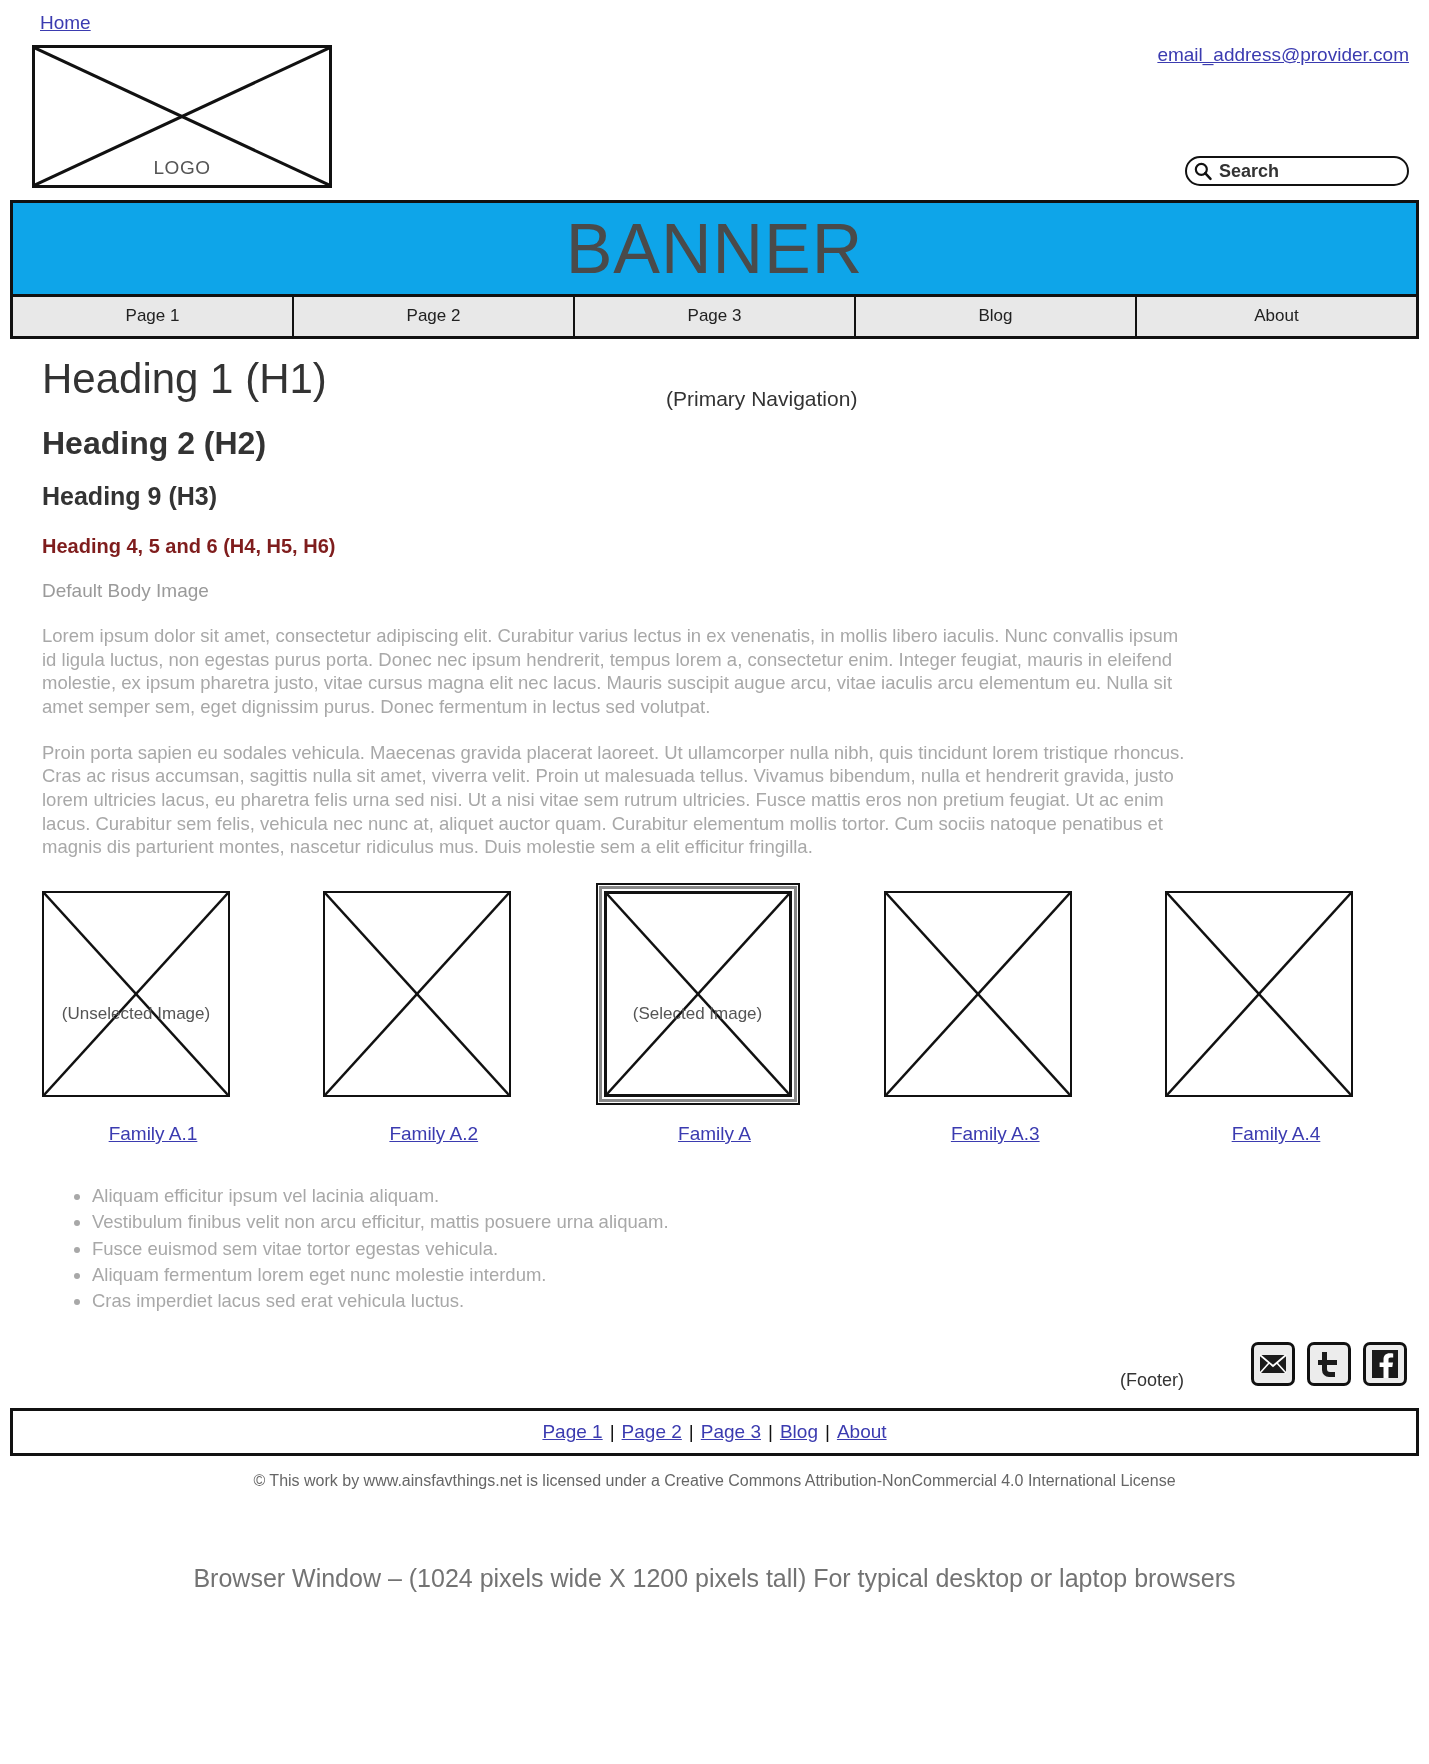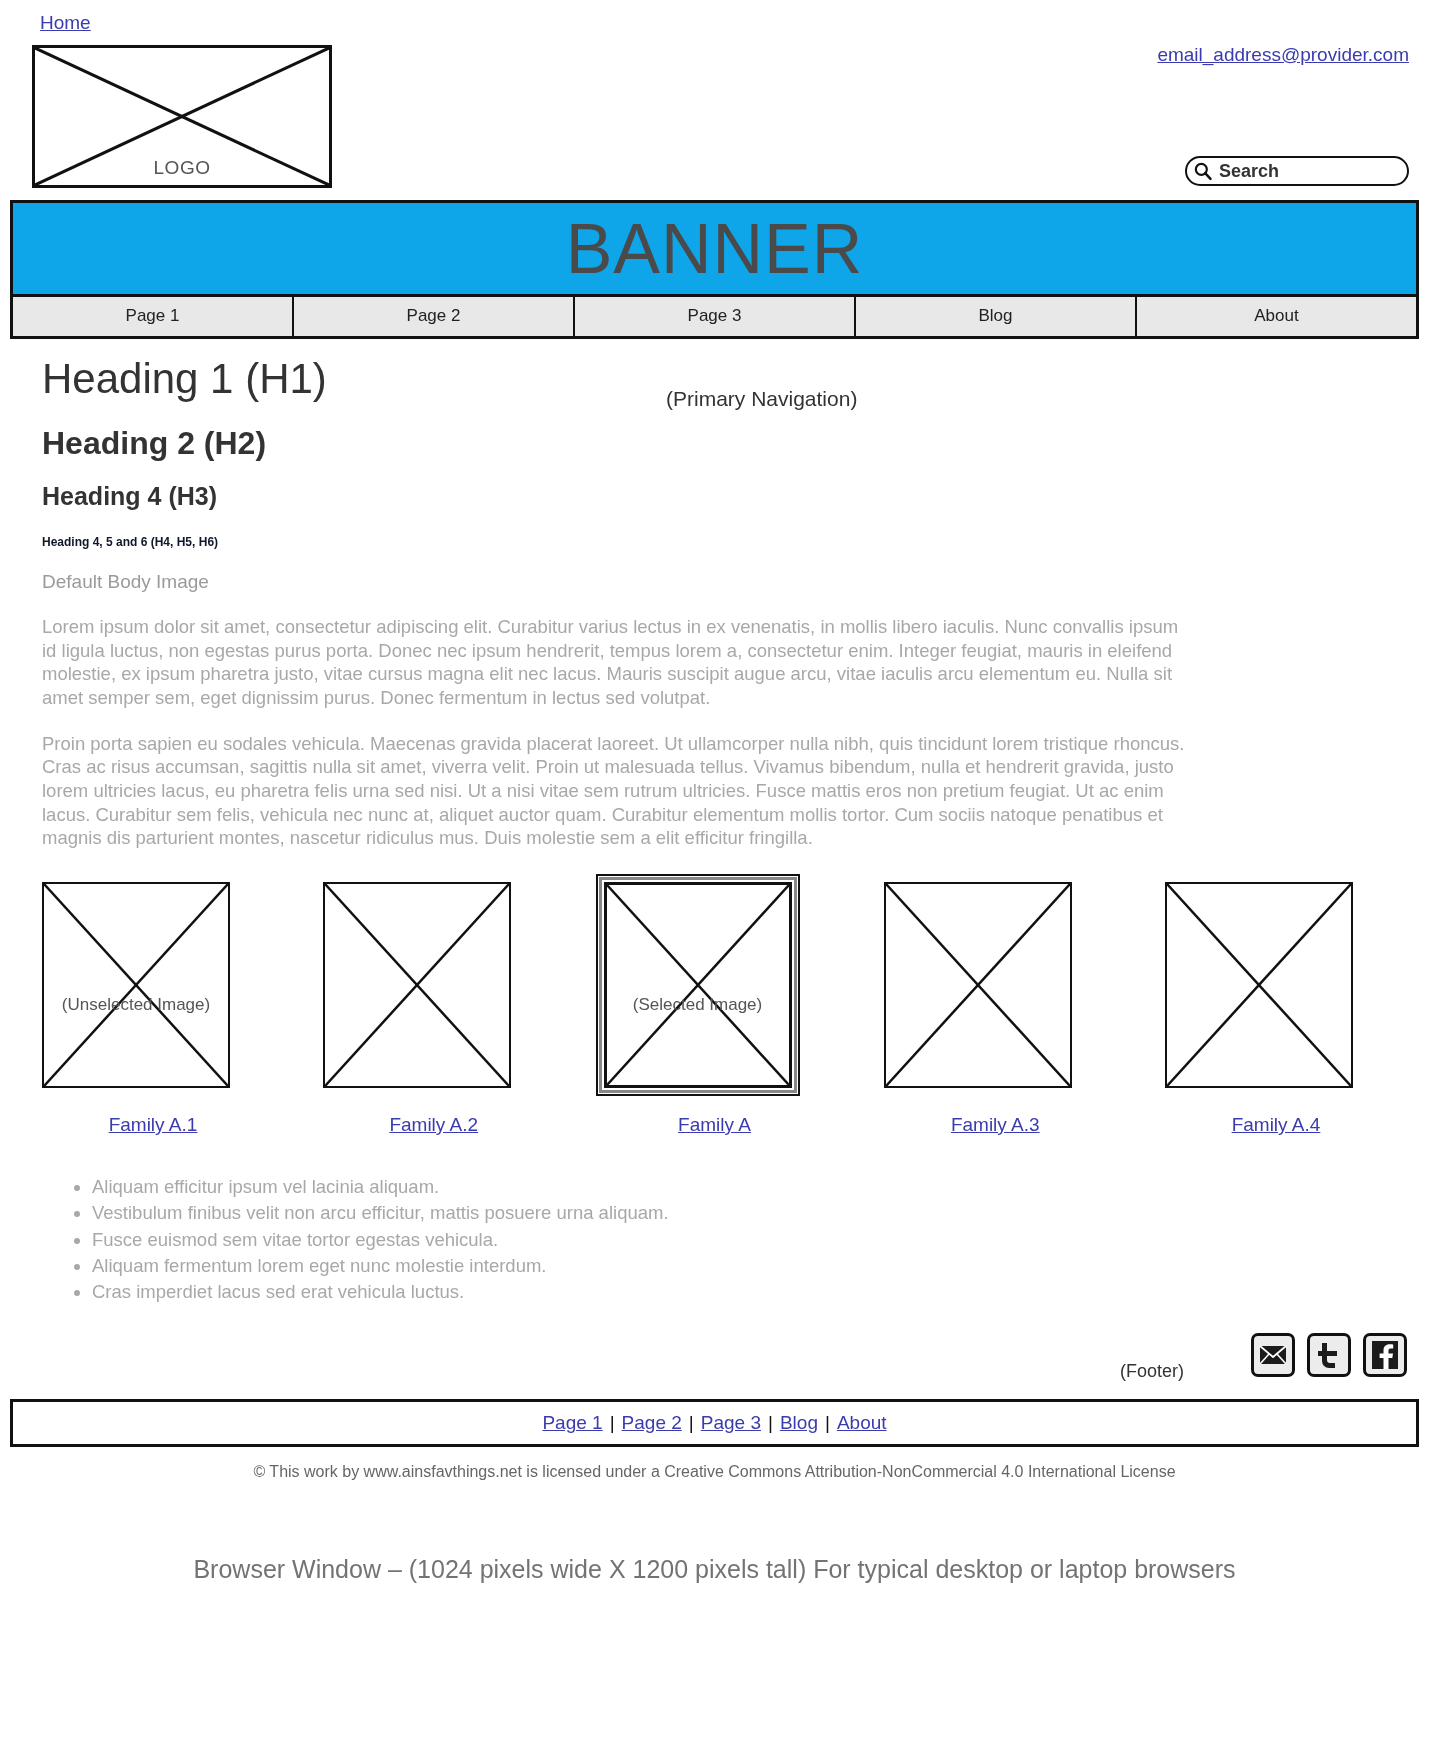--- a/index.html
+++ b/index.html
@@ -163,23 +163,23 @@
     color: #333;
     margin: 22px 0 0 8px;
   }
   h3.h3 {
     font-size: 25px;
     font-weight: bold;
     color: #333;
     margin: 20px 0 0 8px;
   }
   h4.h4 {
-    font-size: 12px;
+    font-size: 20px;
     font-weight: bold;
-    color: #0f172a;
+    color: #7f1d1d;
     margin: 24px 0 0 8px;
   }
   .body-label {
     font-size: 19px;
     color: #9a9a9a;
     margin: 22px 0 0 8px;
   }
   p.para {
     font-size: 18.5px;
     line-height: 1.28;
@@ -343,21 +343,21 @@
     <div class="nav-item">Blog</div>
     <div class="nav-item">About</div>
   </div>
 
   <div class="content">
 
     <div class="nav-note">(Primary Navigation)</div>
 
     <h1 class="h1">Heading 1 (H1)</h1>
     <h2 class="h2">Heading 2 (H2)</h2>
-    <h3 class="h3">Heading 4 (H3)</h3>
+    <h3 class="h3">Heading 9 (H3)</h3>
     <h4 class="h4">Heading 4, 5 and 6 (H4, H5, H6)</h4>
 
     <div class="body-label">Default Body Image</div>
 
     <p class="para">Lorem ipsum dolor sit amet, consectetur adipiscing elit. Curabitur varius lectus in ex venenatis, in mollis libero iaculis. Nunc convallis ipsum id ligula luctus, non egestas purus porta. Donec nec ipsum hendrerit, tempus lorem a, consectetur enim. Integer feugiat, mauris in eleifend molestie, ex ipsum pharetra justo, vitae cursus magna elit nec lacus. Mauris suscipit augue arcu, vitae iaculis arcu elementum eu. Nulla sit amet semper sem, eget dignissim purus. Donec fermentum in lectus sed volutpat.</p>
     <p class="para">Proin porta sapien eu sodales vehicula. Maecenas gravida placerat laoreet. Ut ullamcorper nulla nibh, quis tincidunt lorem tristique rhoncus. Cras ac risus accumsan, sagittis nulla sit amet, viverra velit. Proin ut malesuada tellus. Vivamus bibendum, nulla et hendrerit gravida, justo lorem ultricies lacus, eu pharetra felis urna sed nisi. Ut a nisi vitae sem rutrum ultricies. Fusce mattis eros non pretium feugiat. Ut ac enim lacus. Curabitur sem felis, vehicula nec nunc at, aliquet auctor quam. Curabitur elementum mollis tortor. Cum sociis natoque penatibus et magnis dis parturient montes, nascetur ridiculus mus. Duis molestie sem a elit efficitur fringilla.</p>
 
     <div class="gallery">
 
       <div class="thumb-cell">

